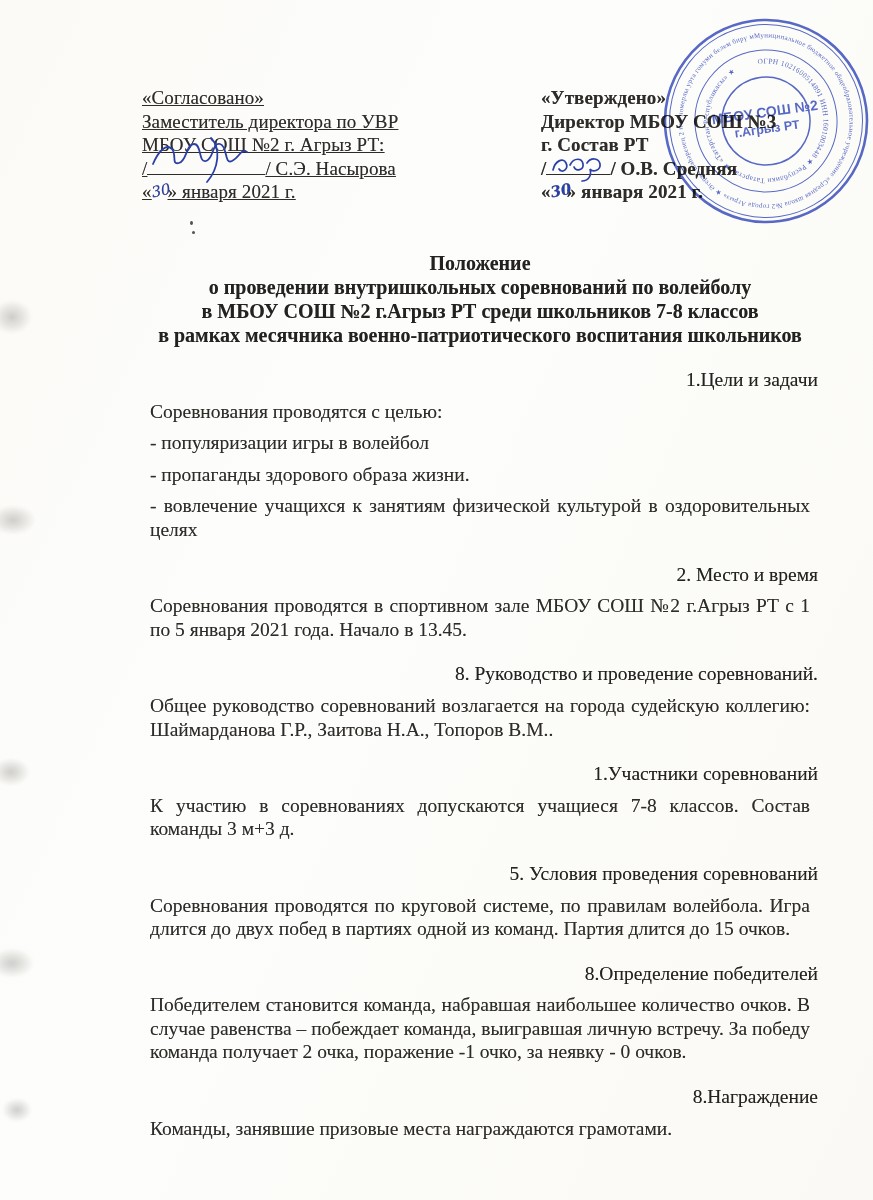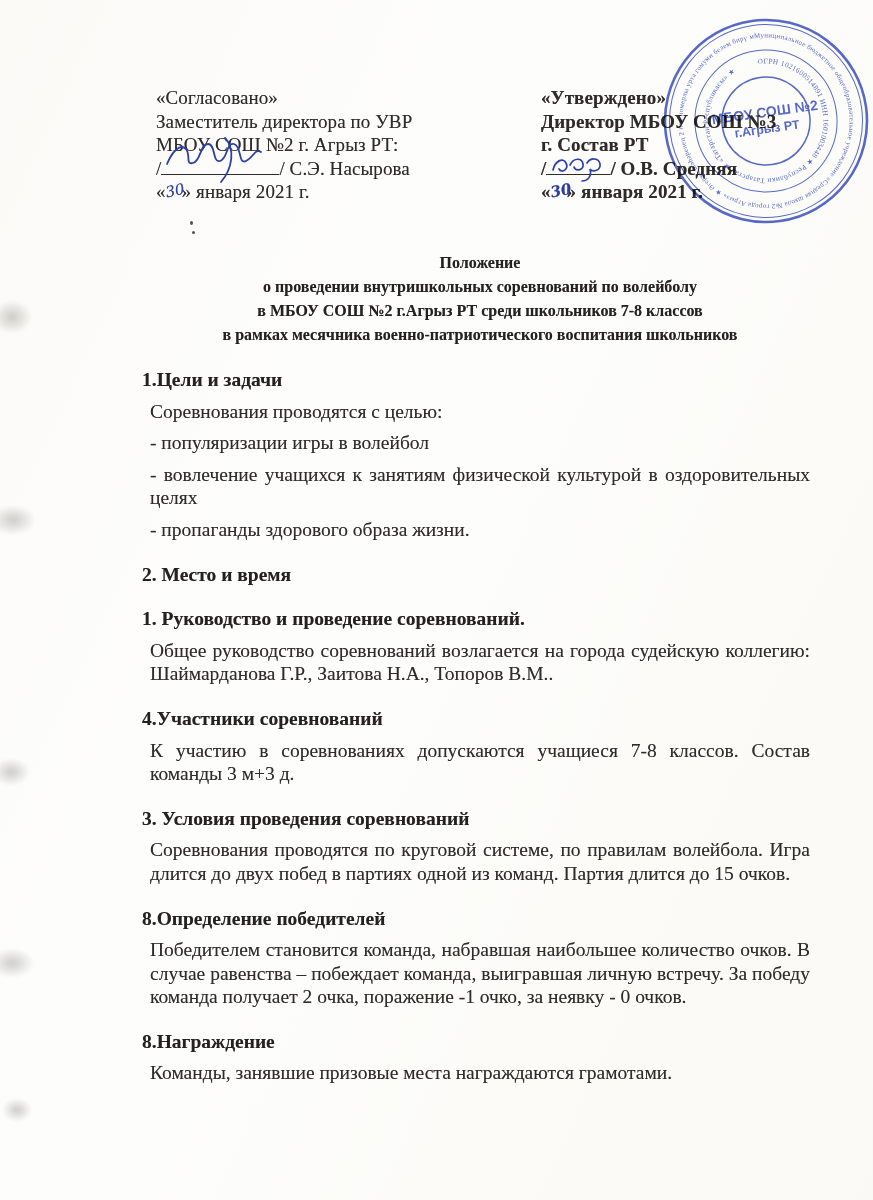--- a/index.html
+++ b/index.html
@@ -17,21 +17,21 @@
     color:#2e2c29;
   }
   
   .approval-block{
     position:absolute;top:86px;
     font-size:19px;line-height:23.5px;
     letter-spacing:.1px;
     text-shadow:0 0 .5px rgba(40,40,40,.45);
     z-index:1;
   }
-  .approval-left{left:156px;width:330px;}
+  .approval-left{left:142px;width:330px;text-decoration:underline;}
   .approval-right{left:541px;width:300px;font-weight:bold;}
   .sign-line{white-space:nowrap;position:relative;}
   .sigline{
     display:inline-block;position:relative;
     border-bottom:1.4px solid #2f2d2a;
     height:17px;vertical-align:baseline;
   }
   .sigline-left{width:118px;}
   .sigline-right{width:64px;}
   .sig-svg{position:absolute;left:4px;bottom:-12px;overflow:visible;}
@@ -53,29 +53,29 @@
     transform:rotate(-8deg);
   }
   
   .doc-body{
     position:absolute;left:142px;top:251px;width:676px;
     font-size:19.5px;line-height:23.6px;
     text-shadow:0 0 .5px rgba(40,40,40,.4);
   }
   .doc-title{
     text-align:center;font-weight:bold;
-    font-size:16px;line-height:24px;
+    font-size:20px;line-height:24px;
     color:#232220;
   }
   .doc-title div{margin:0;}
   section h3{
     margin:21px 0 0 0;
-    text-align:left;
+    text-align:right;
     font-size:19.5px;line-height:23.6px;
-    font-weight:bold;color:#232220;
+    font-weight:normal;color:#232220;
   }
   section p{
     margin:8px;
     text-align:justify;
   }
   
   .speck{position:absolute;background:#55514b;border-radius:50%;z-index:0;}
   .smudge{
     position:absolute;border-radius:50%;
     background:radial-gradient(closest-side,rgba(120,118,112,.35),rgba(120,118,112,0));
@@ -153,40 +153,41 @@
       <div>Положение</div>
       <div>о проведении внутришкольных соревнований по волейболу</div>
       <div>в МБОУ СОШ №2 г.Агрыз РТ среди школьников 7-8 классов</div>
       <div>в рамках месячника военно-патриотического воспитания школьников</div>
     </div>
 
     <section>
       <h3>1.Цели и задачи</h3>
       <p>Соревнования проводятся с целью:</p>
       <p>- популяризации игры в волейбол</p>
+      <p>- пропаганды здорового образа жизни.</p>
       <p>- вовлечение учащихся к занятиям физической культурой в оздоровительных целях</p>
-      <p>- пропаганды здорового образа жизни.</p>
     </section>
 
     <section>
       <h3>2. Место и время</h3>
-    </section>
-
-    <section>
-      <h3>1.  Руководство и проведение соревнований.</h3>
+      <p>Соревнования проводятся в спортивном зале МБОУ СОШ №2 г.Агрыз РТ с 1 по 5 января 2021 года. Начало в 13.45.</p>
+    </section>
+
+    <section>
+      <h3>8.  Руководство и проведение соревнований.</h3>
       <p>Общее руководство соревнований возлагается на города судейскую коллегию: Шаймарданова Г.Р., Заитова Н.А., Топоров В.М..</p>
     </section>
 
     <section>
-      <h3>4.Участники соревнований</h3>
+      <h3>1.Участники соревнований</h3>
       <p>К участию в соревнованиях допускаются учащиеся 7-8 классов. Состав команды 3 м+3 д.</p>
     </section>
 
     <section>
-      <h3>3. Условия проведения соревнований</h3>
+      <h3>5. Условия проведения соревнований</h3>
       <p>Соревнования проводятся по круговой системе, по правилам волейбола. Игра длится до двух побед в партиях одной из команд. Партия длится до 15 очков.</p>
     </section>
 
     <section>
       <h3>8.Определение победителей</h3>
       <p>Победителем становится команда, набравшая наибольшее количество очков. В случае равенства – побеждает команда, выигравшая личную встречу. За победу команда получает 2 очка, поражение -1 очко, за неявку - 0 очков.</p>
     </section>
 
     <section>
       <h3>8.Награждение</h3>

